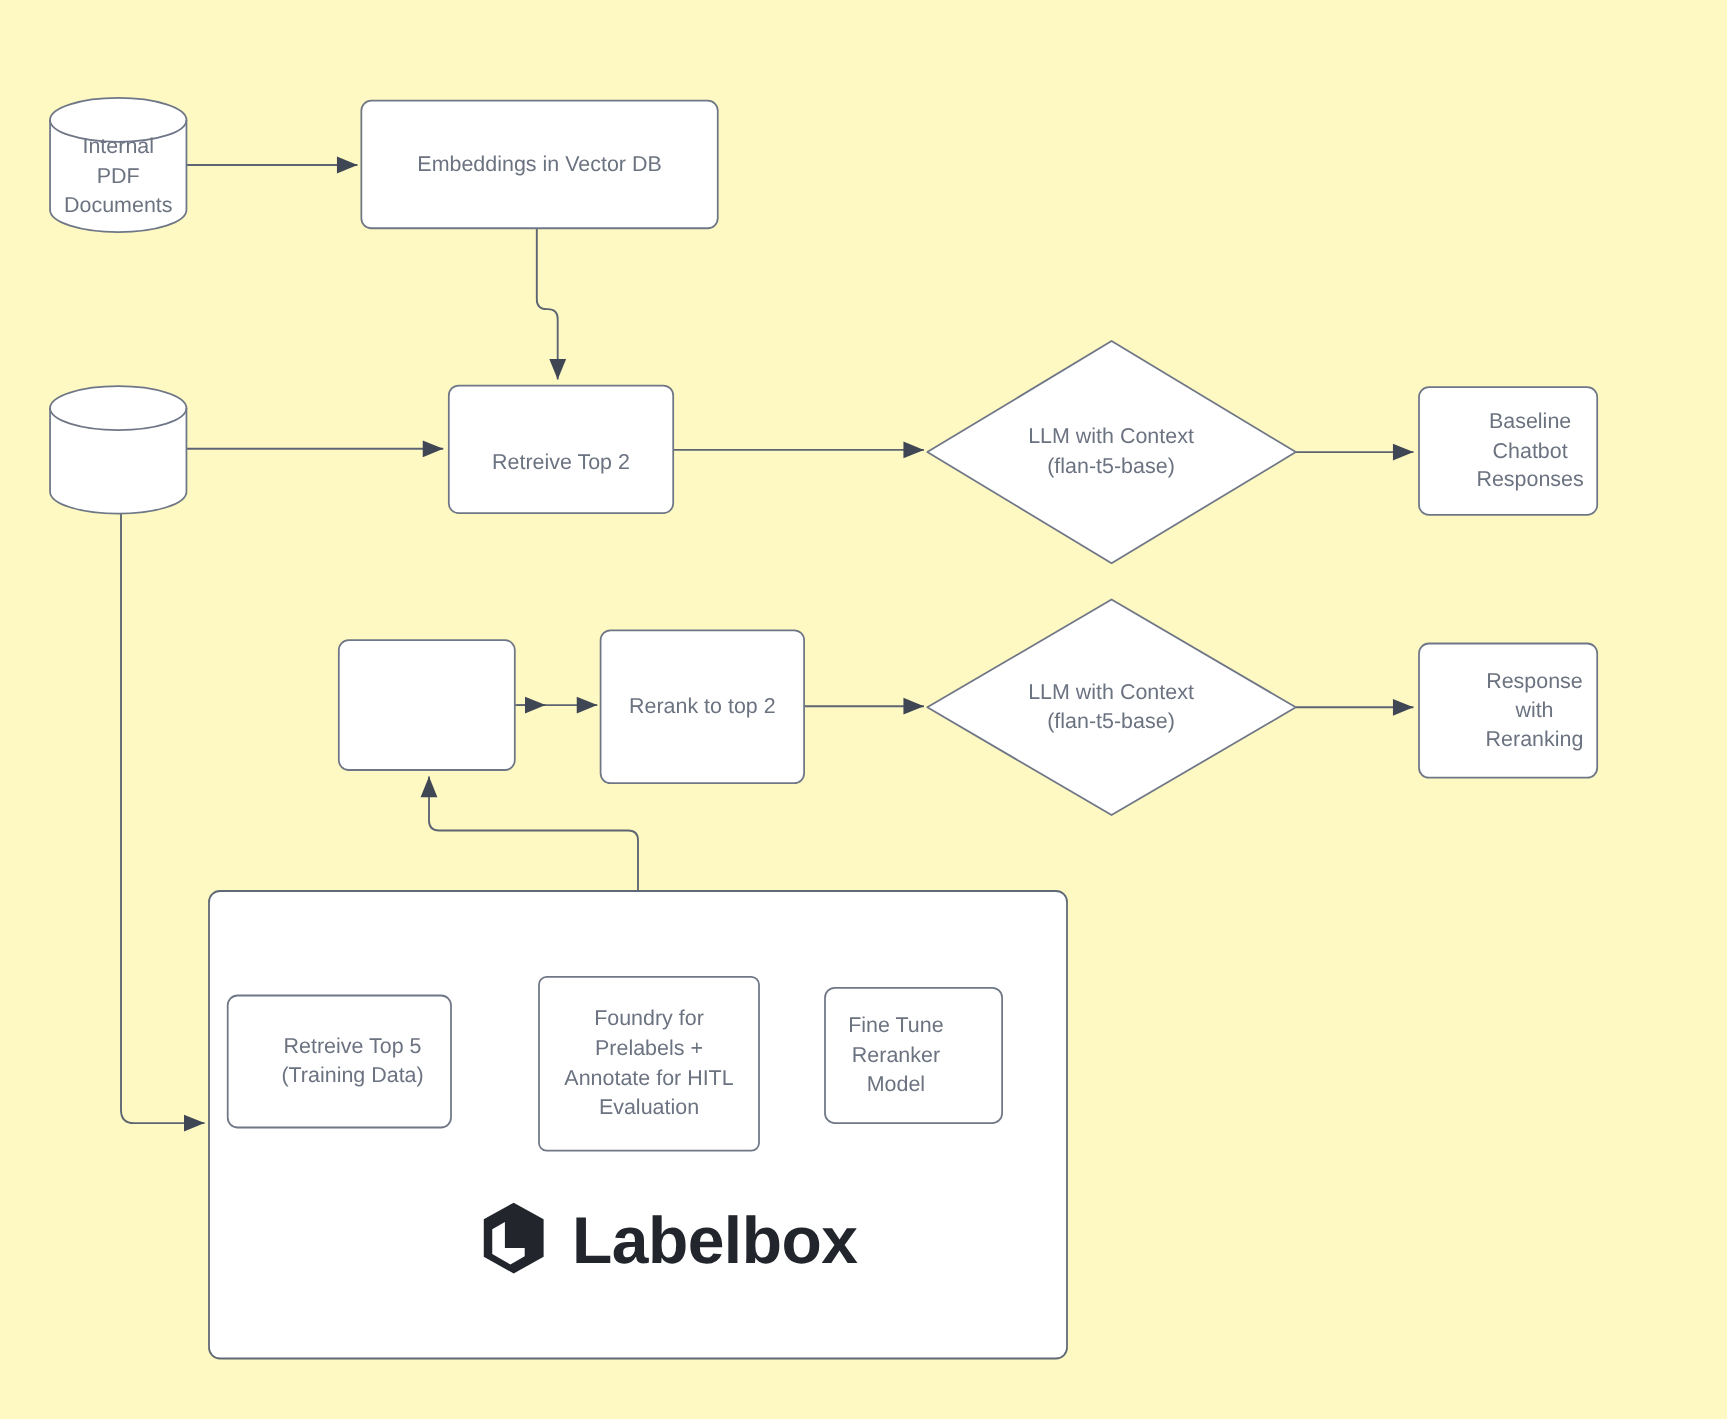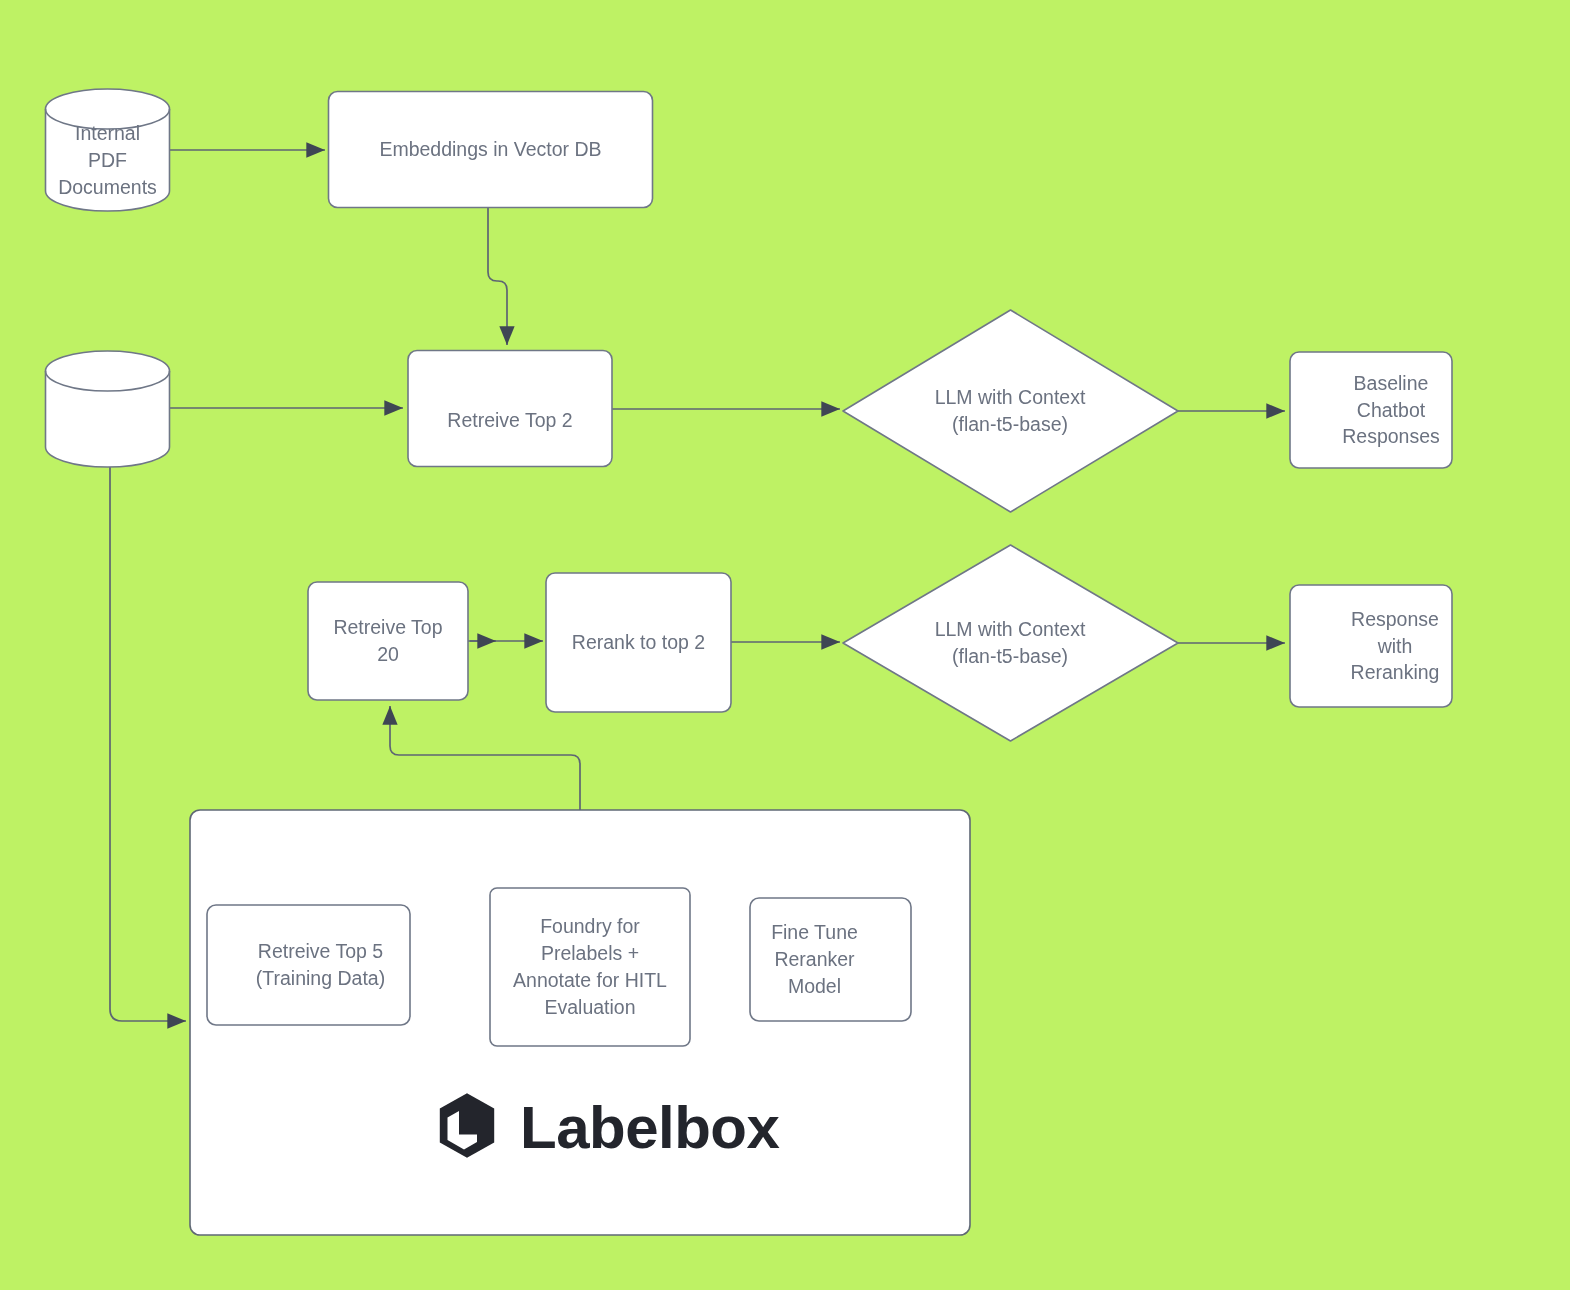--- a/index.html
+++ b/index.html
@@ -4,21 +4,21 @@
 <style>
   html, body {
     margin: 0;
     padding: 0;
     background: #ffffff;
   }
   .canvas {
     position: relative;
     width: 1570px;
     height: 1290px;
-    background: #bef264;
+    background: #fef9c3;
     font-family: "Liberation Sans", "DejaVu Sans", sans-serif;
     overflow: hidden;
   }
   .diagram-svg {
     position: absolute;
     left: 0;
     top: 0;
   }
   .node-label {
     position: absolute;
@@ -115,22 +115,20 @@
 
   <div class="node-label" style="left:408px; top:350px; width:204px; height:141px;">Retreive Top 2</div>
 
   <div class="node-label" style="left:860px; top:361px; width:300px; height:100px;">LLM with Context
 (flan-t5-base)</div>
 
   <div class="node-label" style="left:1290px; top:352px; width:162px; height:116px;margin-left:20px;">Baseline
 Chatbot
 Responses</div>
 
-  <div class="node-label" style="left:308px; top:582px; width:160px; height:118px;">Retreive Top
-20</div>
 
   <div class="node-label" style="left:546px; top:573px; width:185px; height:139px;">Rerank to top 2</div>
 
   <div class="node-label" style="left:860px; top:593px; width:300px; height:100px;">LLM with Context
 (flan-t5-base)</div>
 
   <div class="node-label" style="left:1290px; top:585px; width:162px; height:122px;padding-left:24px;">Response
 with
 Reranking</div>
 

